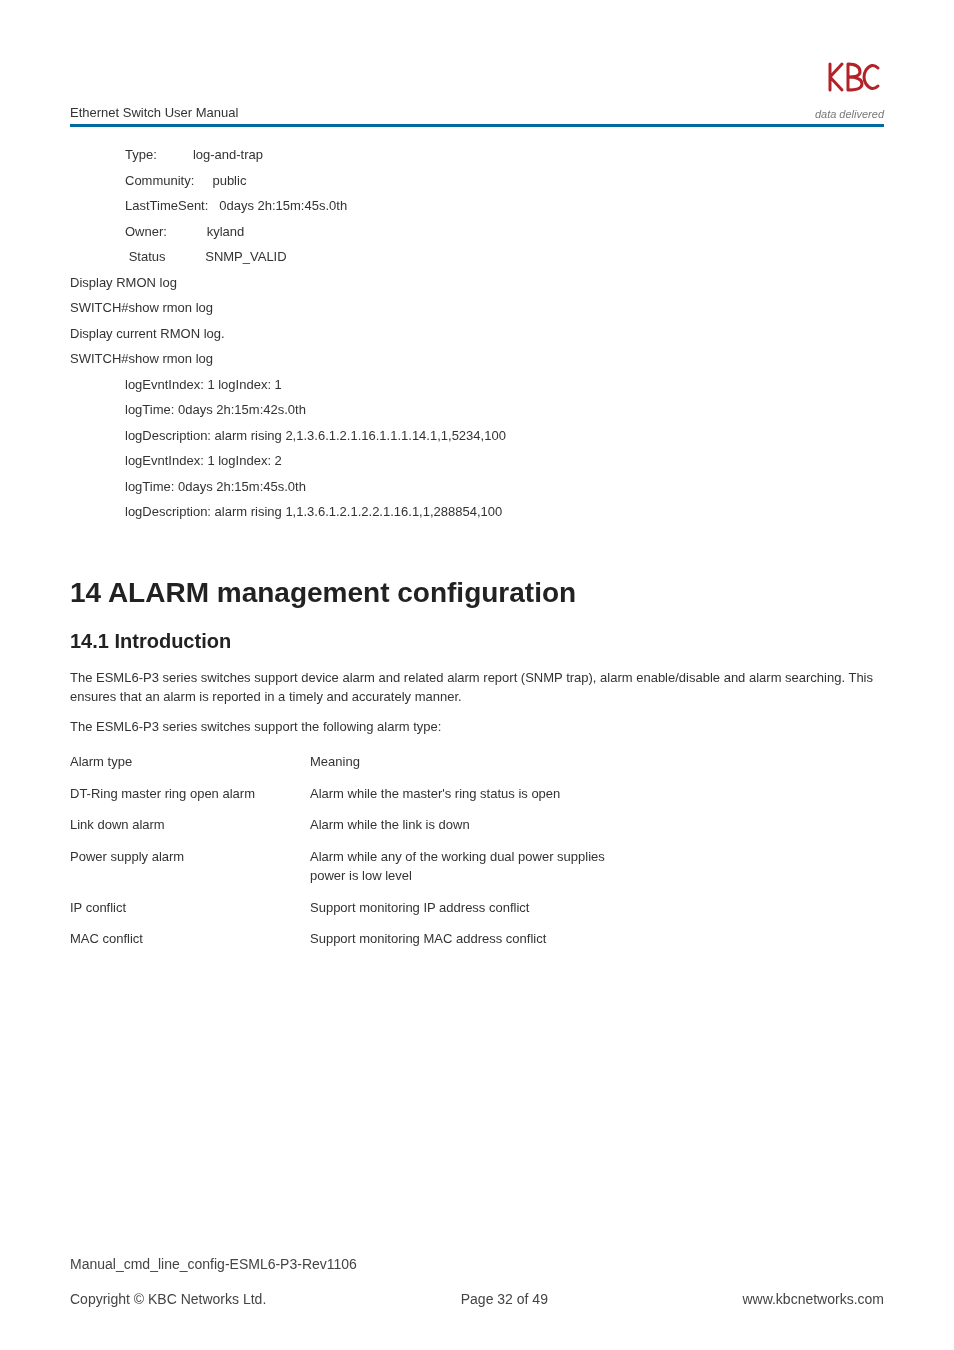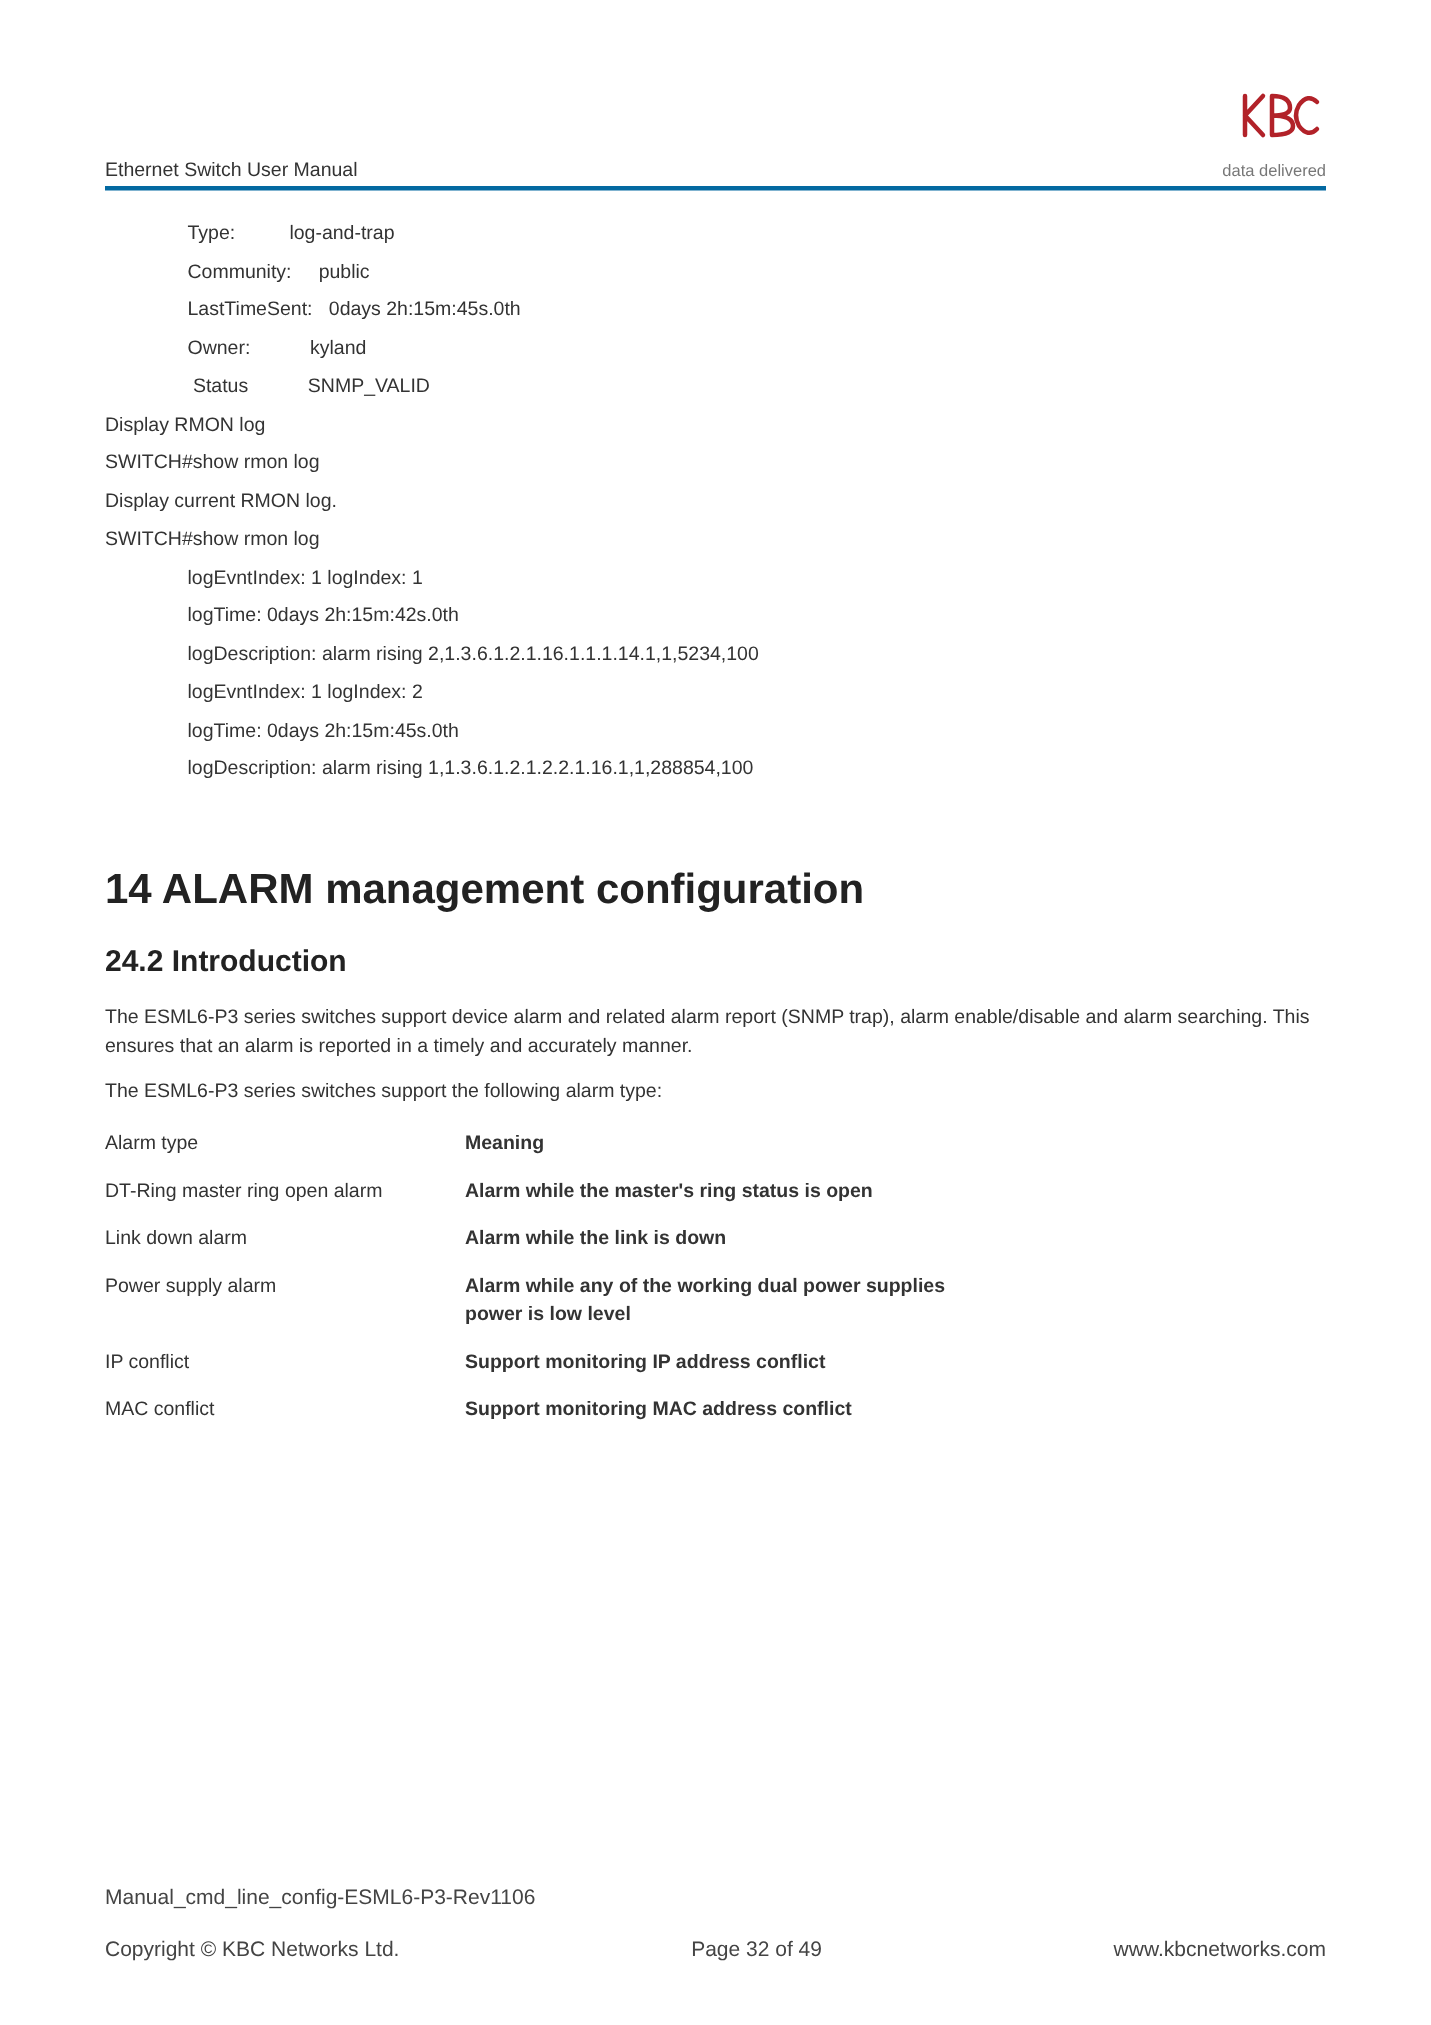--- a/index.html
+++ b/index.html
@@ -26,20 +26,21 @@
     font-size: 13px;
   }
   .logo-wrap {
     text-align: right;
   }
   .logo-svg {
     width: 58px;
     height: 42px;
   }
   .tagline {
+    font-style: italic;
     font-size: 11px;
     color: #777;
     margin-top: -2px;
   }
   .indent {
     padding-left: 55px;
   }
   .row {
     margin: 6px 0;
   }
@@ -70,21 +71,21 @@
   }
   .trow {
     display: table-row;
   }
   .tcell {
     display: table-cell;
     padding: 6px 20px 6px 0;
     vertical-align: top;
   }
   .col1 { width: 220px; }
-  .col2 { width: 320px; font-weight: bold; }
+  .col2 { width: 320px; }
   .footer {
     position: absolute;
     bottom: 40px;
     left: 70px;
     right: 70px;
     font-size: 14px;
     color: #444;
   }
   .footer-top {
     margin-bottom: 14px;
@@ -127,21 +128,21 @@
 <div class="indent">
   <div class="row">logEvntIndex: 1      logIndex: 1</div>
   <div class="row">logTime:       0days 2h:15m:42s.0th</div>
   <div class="row">logDescription: alarm rising  2,1.3.6.1.2.1.16.1.1.1.14.1,1,5234,100</div>
   <div class="row">logEvntIndex: 1        logIndex: 2</div>
   <div class="row">logTime:       0days 2h:15m:45s.0th</div>
   <div class="row">logDescription: alarm rising  1,1.3.6.1.2.1.2.2.1.16.1,1,288854,100</div>
 </div>
 
 <h1 class="chapter">14 ALARM management configuration</h1>
-<h2 class="section">24.2 Introduction</h2>
+<h2 class="section">14.1 Introduction</h2>
 
 <div class="para">The ESML6-P3 series switches support device alarm and related alarm report (SNMP trap), alarm enable/disable and alarm searching. This ensures that an alarm is reported in a timely and accurately manner.</div>
 <div class="para">The ESML6-P3 series switches support the following alarm type:</div>
 
 <div class="table">
   <div class="trow">
     <div class="tcell col1">Alarm type</div>
     <div class="tcell col2">Meaning</div>
   </div>
   <div class="trow">

